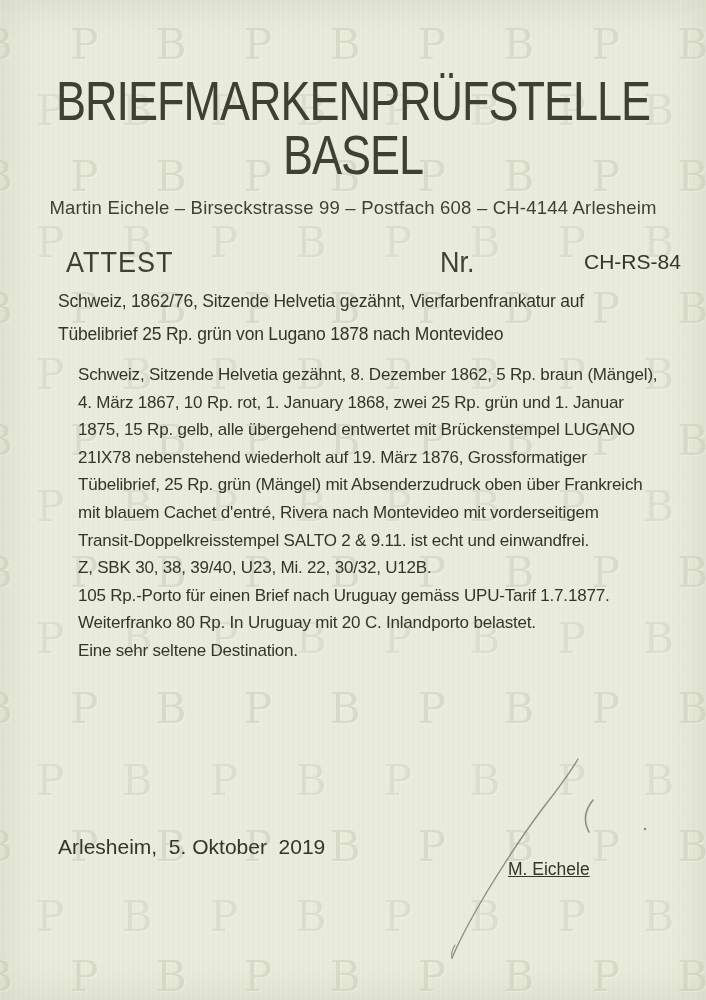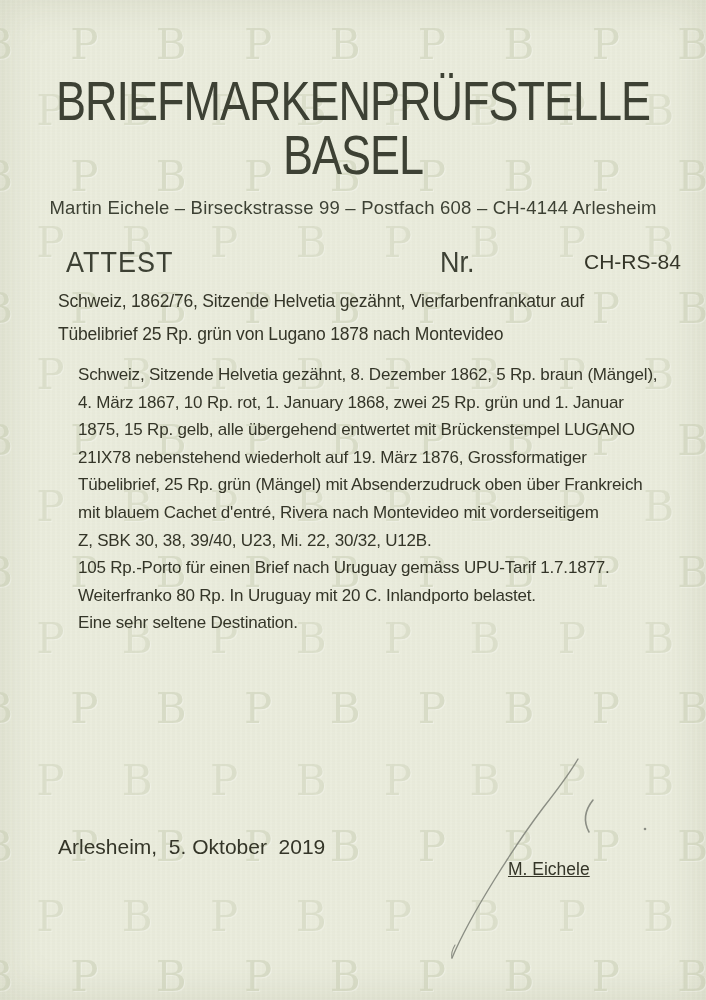--- a/index.html
+++ b/index.html
@@ -163,20 +163,21 @@
       <div><span>Tübelibrief 25 Rp. grün von Lugano 1878 nach Montevideo</span></div>
     </div>
 
     <div class="body-block">
       <div>Schweiz, Sitzende Helvetia gezähnt, 8. Dezember 1862, 5 Rp. braun (Mängel),</div>
       <div>4. März 1867, 10 Rp. rot, 1. January 1868, zwei 25 Rp. grün und 1. Januar</div>
       <div>1875, 15 Rp. gelb, alle übergehend entwertet mit Brückenstempel LUGANO</div>
       <div>21IX78 nebenstehend wiederholt auf 19. März 1876, Grossformatiger</div>
       <div>Tübelibrief, 25 Rp. grün (Mängel) mit Absenderzudruck oben über Frankreich</div>
       <div>mit blauem Cachet d'entré, Rivera nach Montevideo mit vorderseitigem</div>
+      <div>Transit-Doppelkreisstempel SALTO 2 &amp; 9.11. ist echt und einwandfrei.</div>
       <div>Z, SBK 30, 38, 39/40, U23, Mi. 22, 30/32, U12B.</div>
       <div>105 Rp.-Porto für einen Brief nach Uruguay gemäss UPU-Tarif 1.7.1877.</div>
       <div>Weiterfranko 80 Rp. In Uruguay mit 20 C. Inlandporto belastet.</div>
       <div>Eine sehr seltene Destination.</div>
     </div>
 
     <div class="place-date">Arlesheim,  5. Oktober  2019</div>
 
     <div class="signer-name">M. Eichele</div>
 

